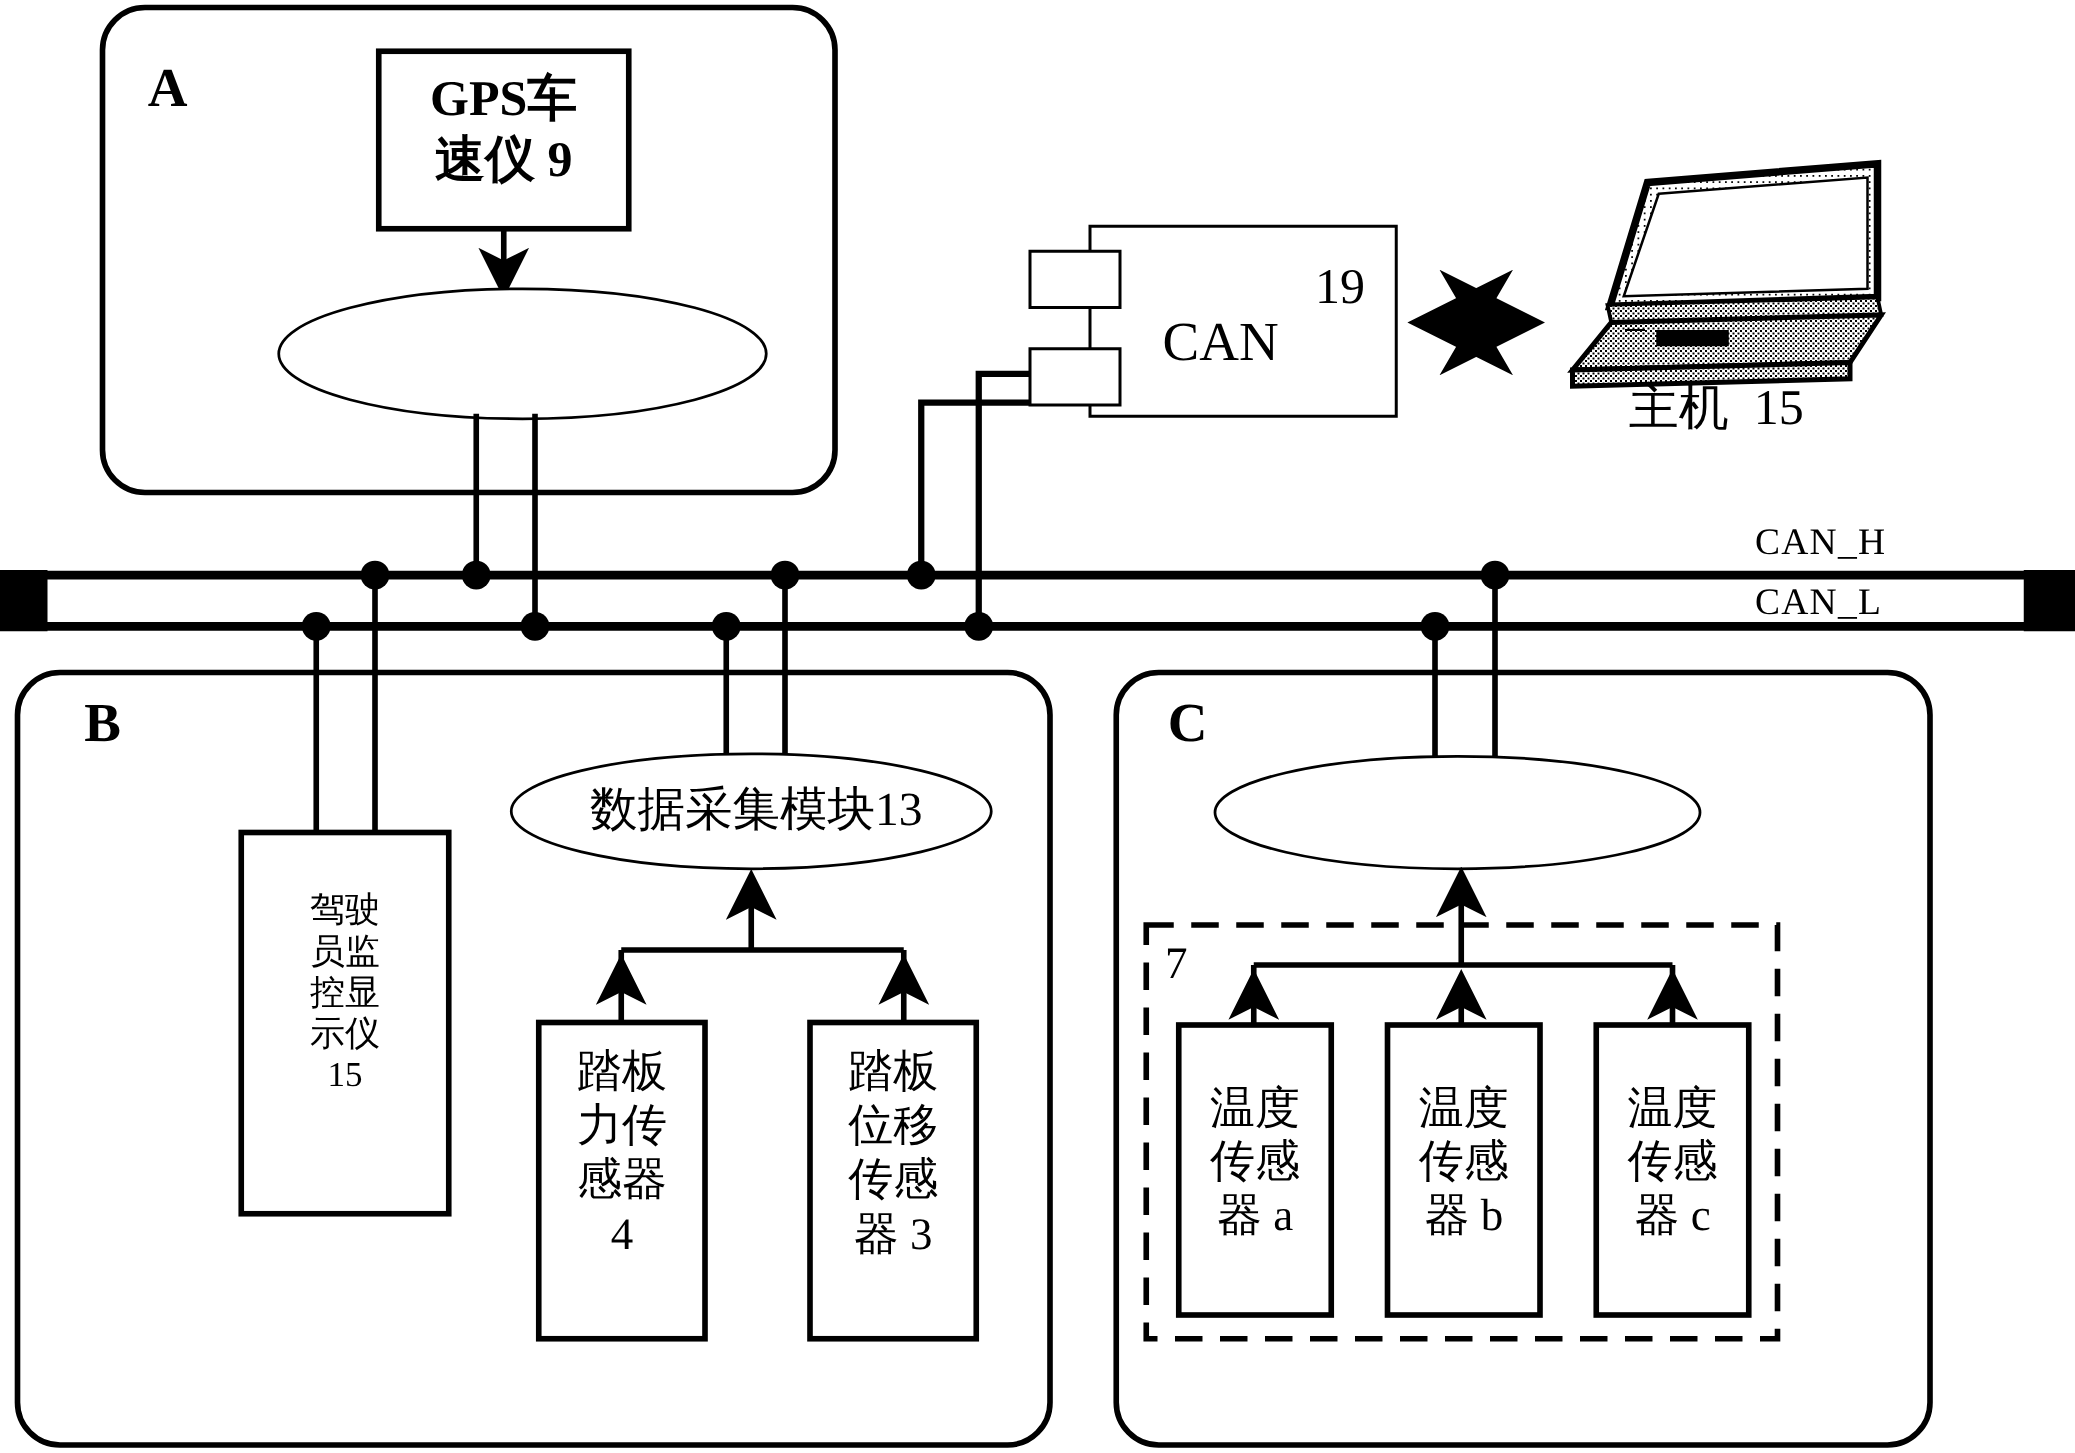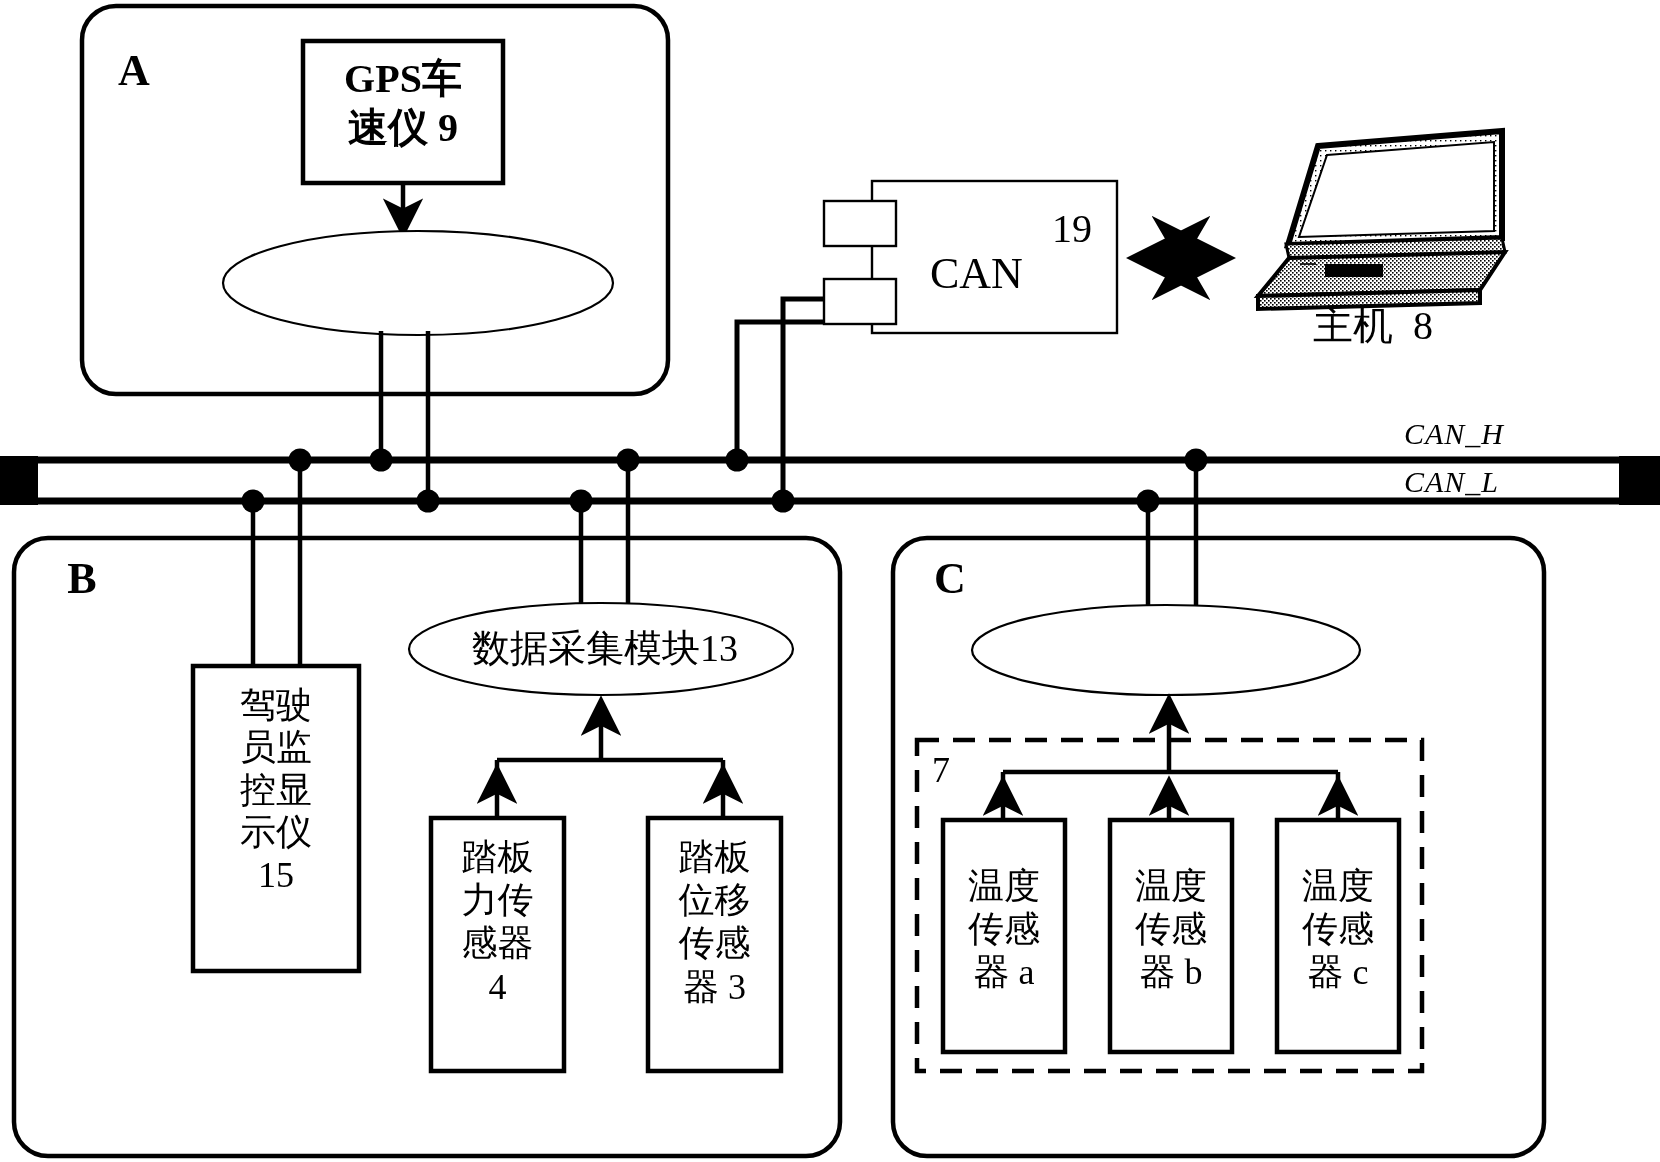--- a/index.html
+++ b/index.html
@@ -34,30 +34,31 @@
     font-size: 44px;
     font-weight: 700;
   }
   
   .ell-cap {
     font-size: 38px;
     letter-spacing: 0px;
   }
   
   .boxtext {
-    font-size: 36px;
+    font-size: 28px;
     line-height: 1.18;
+    margin-top: 28px;
   }
   .boxtext-sm {
     font-size: 36px;
     line-height: 1.20;
   }
   .can-label { font-size: 44px; }
   .num-label { font-size: 40px; }
-  .bus-label { font-size: 30px; letter-spacing: 1px; font-style: italic; }
+  .bus-label { font-size: 30px; letter-spacing: 1px; }
   .host-label { font-size: 40px; }
   .gps-label { font-size: 40px; line-height: 1.22; }
   .dashnum { font-size: 36px; }
 </style>
 </head>
 <body>
 
 <div id="root">
 
   <svg id="svg-layer" viewBox="0 0 1660 1162" xmlns="http://www.w3.org/2000/svg">
@@ -247,21 +248,21 @@
   <div class="lbl group-letter" style="left:52px; top:556px; width:60px;">B</div>
   <div class="lbl group-letter" style="left:920px; top:556px; width:60px;">C</div>
 
   <div class="lbl gps-label" style="left:303px; top:55px; width:200px;font-weight:bold;">GPS车
 速仪 9</div>
 
 
   <div class="lbl can-label" style="left:930px; top:251px; width:120px; text-align:left;">CAN</div>
   <div class="lbl num-label" style="left:1052px; top:208px; width:60px; text-align:left;">19</div>
 
-  <div class="lbl host-label" style="left:1258px; top:305px; width:230px;">主机  8</div>
+  <div class="lbl host-label" style="left:1258px; top:305px; width:230px;">主机  15</div>
 
   <div class="lbl bus-label" style="left:1404px; top:418px; width:160px; text-align:left;">CAN_H</div>
   <div class="lbl bus-label" style="left:1404px; top:466px; width:160px; text-align:left;">CAN_L</div>
 
   <div class="lbl boxtext" style="left:193px; top:684px; width:166px;">驾驶
 员监
 控显
 示仪
 15</div>
 

